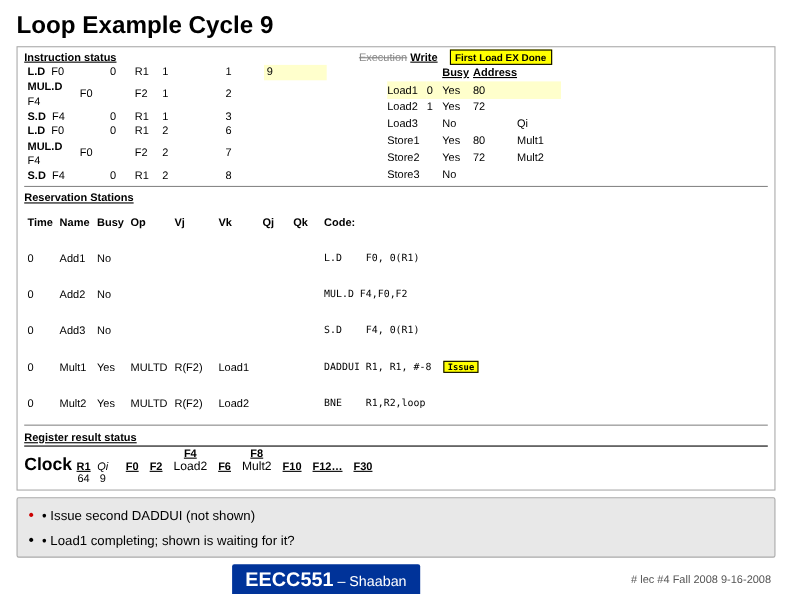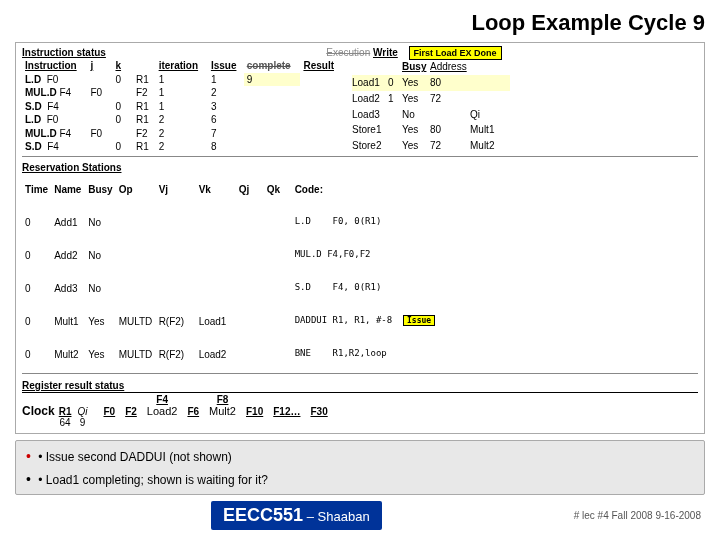--- a/index.html
+++ b/index.html
@@ -14,21 +14,21 @@
     }
     .slide {
       width: 720px;
       height: 540px;
       background: #fff;
       padding: 10px 15px 8px 15px;
       display: flex;
       flex-direction: column;
     }
     .title {
-      text-align: right;
+      text-align: left;
       font-size: 22px;
       font-weight: bold;
       margin-bottom: 6px;
       color: #000;
     }
     .main-content {
       border: 1px solid #aaa;
       flex: 1;
       display: flex;
       flex-direction: column;
@@ -100,21 +100,21 @@
     .clock-row {
       display: flex;
       align-items: baseline;
       margin-top: 1px;
       font-size: 11px;
       border-top: 1px solid #000;
       padding-top: 1px;
     }
     .clock-label {
       font-weight: bold;
-      font-size: 12px;
+      font-size: 16px;
       margin-right: 4px;
     }
     .reg-cell {
       display: flex;
       flex-direction: column;
       align-items: center;
       margin-right: 6px;
     }
     .reg-cell .reg-name {
       font-weight: bold;
@@ -191,30 +191,20 @@
           <col style="width:38px">
           <col style="width:22px">
           <col style="width:18px">
           <col style="width:20px">
           <col style="width:46px">
           <col style="width:30px">
           <col style="width:46px">
           <col style="width:36px">
         </colgroup>
         <tbody>
-            <tr class="header-row">
-          <td class="col-header">Instruction</td>
-          <td class="col-header">j</td>
-          <td class="col-header">k</td>
-          <td></td>
-          <td class="col-header">iteration</td>
-          <td class="col-header">Issue</td>
-          <td class="col-header" style="text-decoration:line-through;color:#555;">complete</td>
-          <td class="col-header">Result</td>
-        </tr>
         <tr>
           <td><b>L.D</b> &nbsp;F0</td>
           <td></td>
           <td>0</td>
           <td>R1</td>
           <td>1</td>
           <td>1</td>
           <td class="load1-highlight">9</td>
           <td></td>
         </tr>
@@ -270,21 +260,21 @@
         </tr>
       </tbody>
         </table>
 
       <table style="font-size:10px; margin-left:10px; border-collapse:collapse; flex-shrink:0;">
         <tbody>
             <tr>
           <td style="width:36px;"></td>
           <td style="width:14px;"></td>
           <td style="font-weight:bold;text-decoration:underline;width:28px;">Busy</td>
-          <td style="font-weight:normal;text-decoration:underline;width:40px;">Address</td>
+          <td style="font-weight:bold;text-decoration:underline;width:40px;">Address</td>
           <td style="width:40px;"></td>
         </tr>
         <tr class="load1-highlight">
           <td>Load1</td>
           <td>0</td>
           <td>Yes</td>
           <td>80</td>
           <td></td>
         </tr>
         <tr>
@@ -307,20 +297,27 @@
           <td>Yes</td>
           <td>80</td>
           <td>Mult1</td>
         </tr>
         <tr>
           <td>Store2</td>
           <td></td>
           <td>Yes</td>
           <td>72</td>
           <td>Mult2</td>
+        </tr>
+        <tr>
+          <td>Store3</td>
+          <td></td>
+          <td>No</td>
+          <td></td>
+          <td></td>
         </tr>
       </tbody>
         </table>
 
     </div>
 
     <div class="divider"></div>
 
     <div class="reservation-section">
       <span class="rs-header">Reservation Stations</span>

